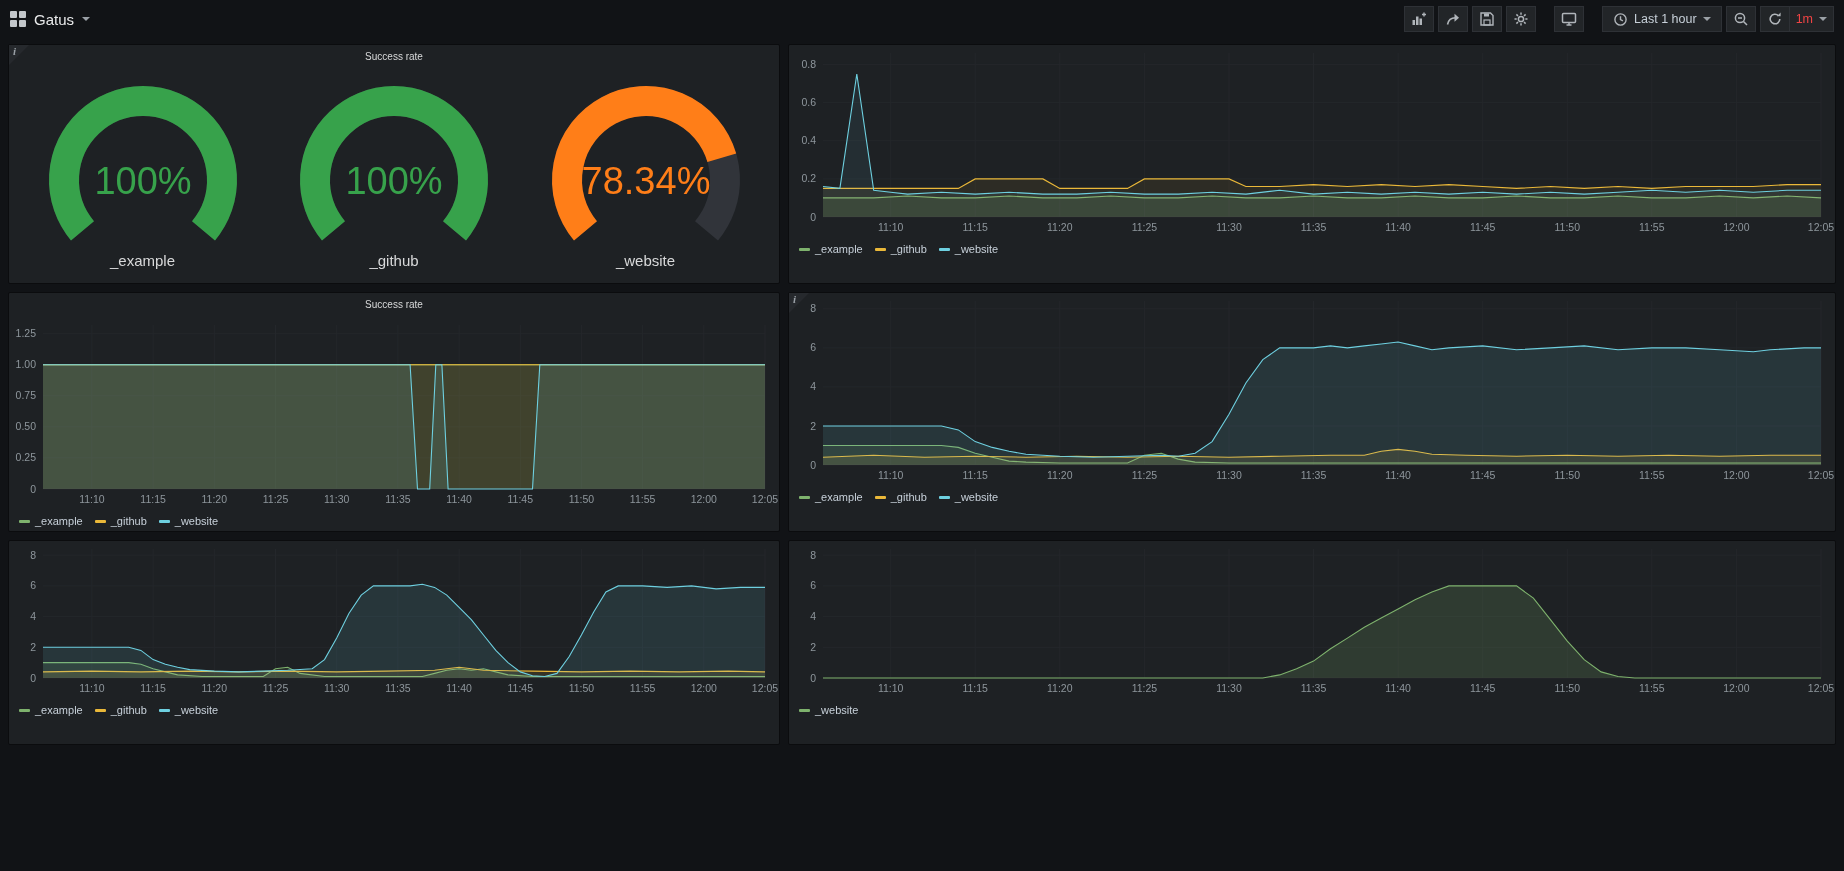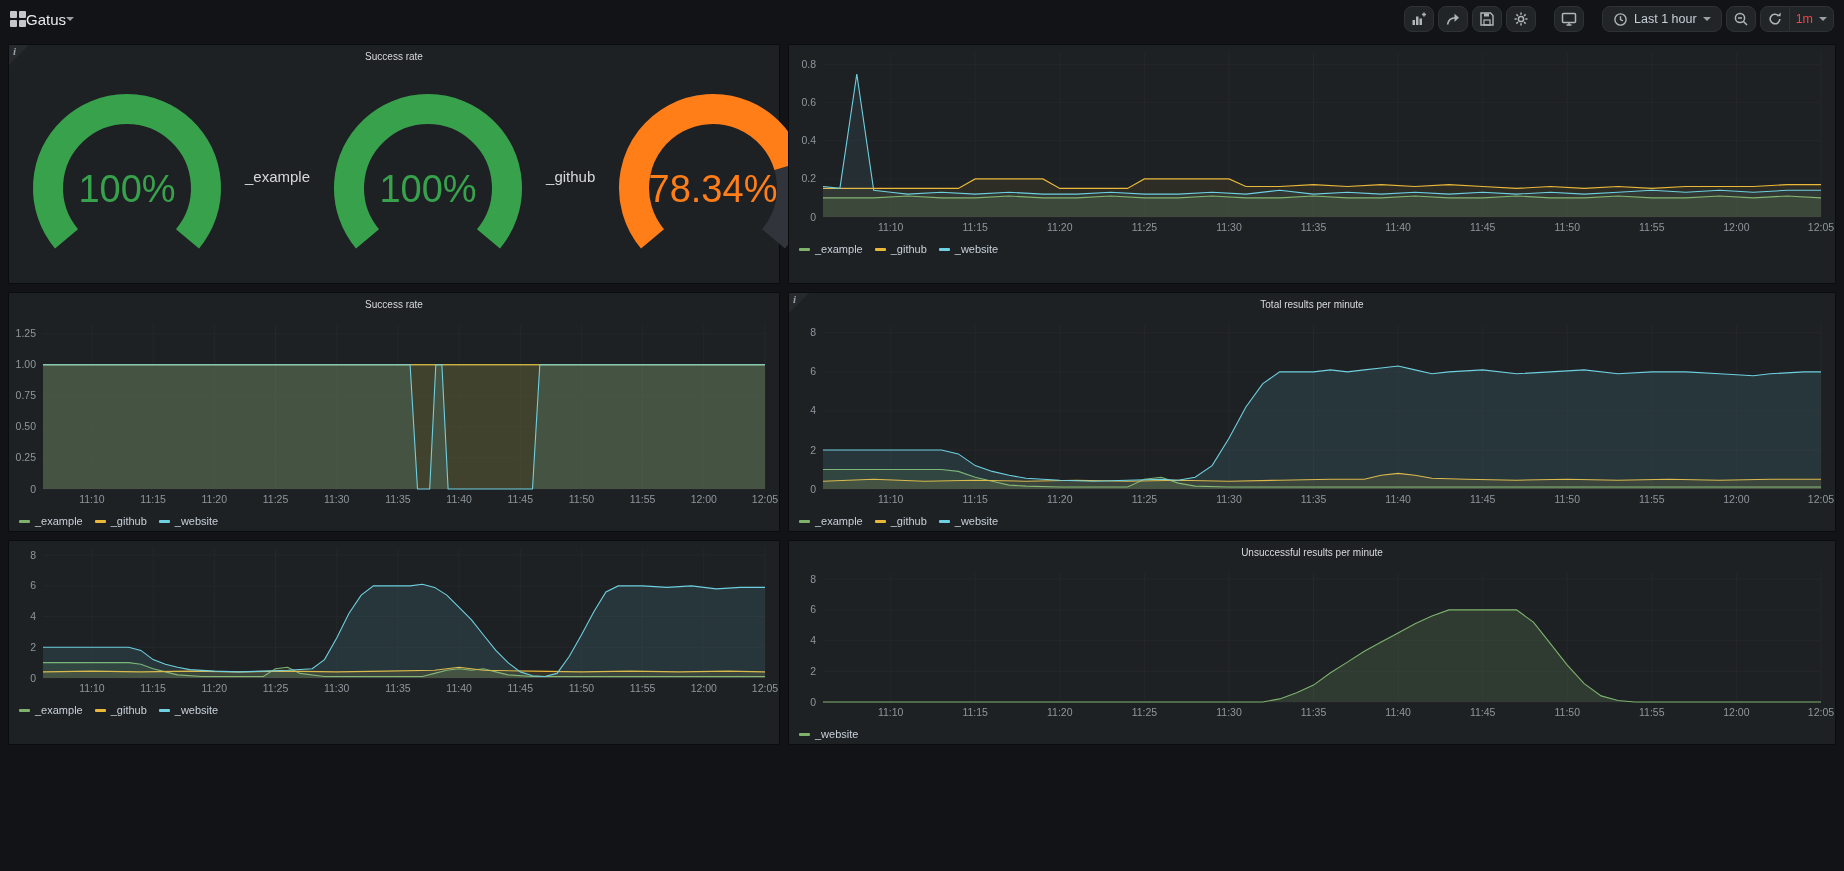--- a/index.html
+++ b/index.html
@@ -1,23 +1,23 @@
 <!DOCTYPE html>
 <html><head>
 <meta charset="utf-8">
 <style>
   *{margin:0;padding:0;box-sizing:border-box}
   html,body{width:1844px;height:871px}
   body{background:#111316;color:#d8d9da;font-family:"Liberation Sans","DejaVu Sans",sans-serif;overflow:hidden;font-size:13px}
   .navbar{height:38px;display:flex;align-items:center;padding:0 10px}
-  .nav-left{display:flex;align-items:center;}
+  .nav-left{display:flex;align-items:center;gap:8px}
   .dash-title{font-size:15px;color:#e9eaeb;cursor:pointer}
   .caret{width:0;height:0;border-left:4px solid transparent;border-right:4px solid transparent;border-top:4px solid #9aa0a6;display:inline-block}
   .nav-right{margin-left:auto;display:flex;align-items:center;gap:4px}
-  .nav-btn{height:26px;min-width:28px;display:flex;align-items:center;justify-content:center;gap:6px;background:#222528;border:1px solid #2e3136;border-radius:8px;color:#c7d0d9;font-size:12.5px;font-family:inherit;cursor:pointer;padding:0 6px}
+  .nav-btn{height:26px;min-width:28px;display:flex;align-items:center;justify-content:center;gap:6px;background:#222528;border:1px solid #2e3136;border-radius:0;color:#c7d0d9;font-size:12.5px;font-family:inherit;cursor:pointer;padding:0 6px}
   .time-btn{padding:0 10px}
   .nav-gap{width:10px}
   .btn-group{display:flex}
   .btn-group .nav-btn:first-child{border-top-right-radius:0;border-bottom-right-radius:0}
   .btn-group .nav-btn:last-child{border-top-left-radius:0;border-bottom-left-radius:0;border-left:0}
   .refresh-val{color:#ef4444}
   .dash{padding:6px 8px;display:flex;flex-direction:column;gap:8px}
   .row{display:flex;gap:8px}
   .col-left{width:772px;flex:0 0 auto}
   .col-right{flex:1}
@@ -26,21 +26,21 @@
   .panel{background:#1e2124;border:1px solid #0b0c0e;border-radius:2px;position:relative;display:flex;flex-direction:column}
   .panel-title{height:24px;line-height:24px;text-align:center;font-size:10px;color:#d8d9da;cursor:move;flex:0 0 auto}
   .panel-body{flex:1;position:relative}
   .chart{position:absolute;inset:0;display:flex;flex-direction:column}
   .legend{height:20px;display:flex;align-items:center;gap:12px;padding-left:10px;font-size:11px;color:#c7d0d9}
   .legend .sw{display:inline-block;width:11px;height:3px;border-radius:1px;margin-right:5px;vertical-align:middle}
   .legend-item{cursor:pointer;display:inline-flex;align-items:center}
   .grid-line{stroke:#24272b;stroke-width:1}
   .tick{fill:#8e969c;font-size:10.5px;font-family:"Liberation Sans","DejaVu Sans",sans-serif}
   .gauges{position:absolute;inset:0;display:flex;align-items:center;justify-content:space-evenly}
-  .gauge{display:flex;flex-direction:row;align-items:center}
+  .gauge{display:flex;flex-direction:column;align-items:center}
   .gauge-label{font-size:15px;color:#d8d9da}
   .info-corner{position:absolute;top:0;left:0;width:0;height:0;border-top:20px solid #26292d;border-right:20px solid transparent;z-index:2;cursor:pointer}
   .info-corner i{position:absolute;top:-20px;left:4px;font:italic bold 11px "Liberation Serif",serif;color:#9aa0a6}
   .logo-grid{display:grid;grid-template-columns:7px 7px;grid-template-rows:7px 7px;gap:2px;cursor:pointer}
   .logo-grid span{background:#c3c7cb;border-radius:1px}
 </style>
 </head>
 <body>
 
 <nav class="navbar">
@@ -303,21 +303,20 @@
                 <span>_website</span>
               </span>
             </div>
           </div>
       </div>
     </section>
     <section class="panel col-right">
       <div class="info-corner">
           <i>i</i>
         </div>
-      <header class="panel-title">Total results per minute</header>
       <div class="panel-body">
         <div class="chart">
             <svg width="1046" height="194">
               <g>
                 <line class="grid-line" x1="34" x2="1032" y1="172.0" y2="172.0"></line>
                 <line class="grid-line" x1="34" x2="1032" y1="133.0" y2="133.0"></line>
                 <line class="grid-line" x1="34" x2="1032" y1="93.9" y2="93.9"></line>
                 <line class="grid-line" x1="34" x2="1032" y1="54.9" y2="54.9"></line>
                 <line class="grid-line" x1="34" x2="1032" y1="15.8" y2="15.8"></line>
                 <line class="grid-line" y1="8" y2="172" x1="101.7" x2="101.7"></line>
@@ -450,21 +449,20 @@
               </span>
               <span class="legend-item">
                 <span class="sw" style="background:#6ed0e0"></span>
                 <span>_website</span>
               </span>
             </div>
           </div>
       </div>
     </section>
     <section class="panel col-right">
-      <header class="panel-title">Unsuccessful results per minute</header>
       <div class="panel-body">
         <div class="chart">
             <svg width="1046" height="159">
               <g>
                 <line class="grid-line" x1="34" x2="1032" y1="137.0" y2="137.0"></line>
                 <line class="grid-line" x1="34" x2="1032" y1="106.3" y2="106.3"></line>
                 <line class="grid-line" x1="34" x2="1032" y1="75.6" y2="75.6"></line>
                 <line class="grid-line" x1="34" x2="1032" y1="44.9" y2="44.9"></line>
                 <line class="grid-line" x1="34" x2="1032" y1="14.1" y2="14.1"></line>
                 <line class="grid-line" y1="8" y2="137" x1="101.7" x2="101.7"></line>

